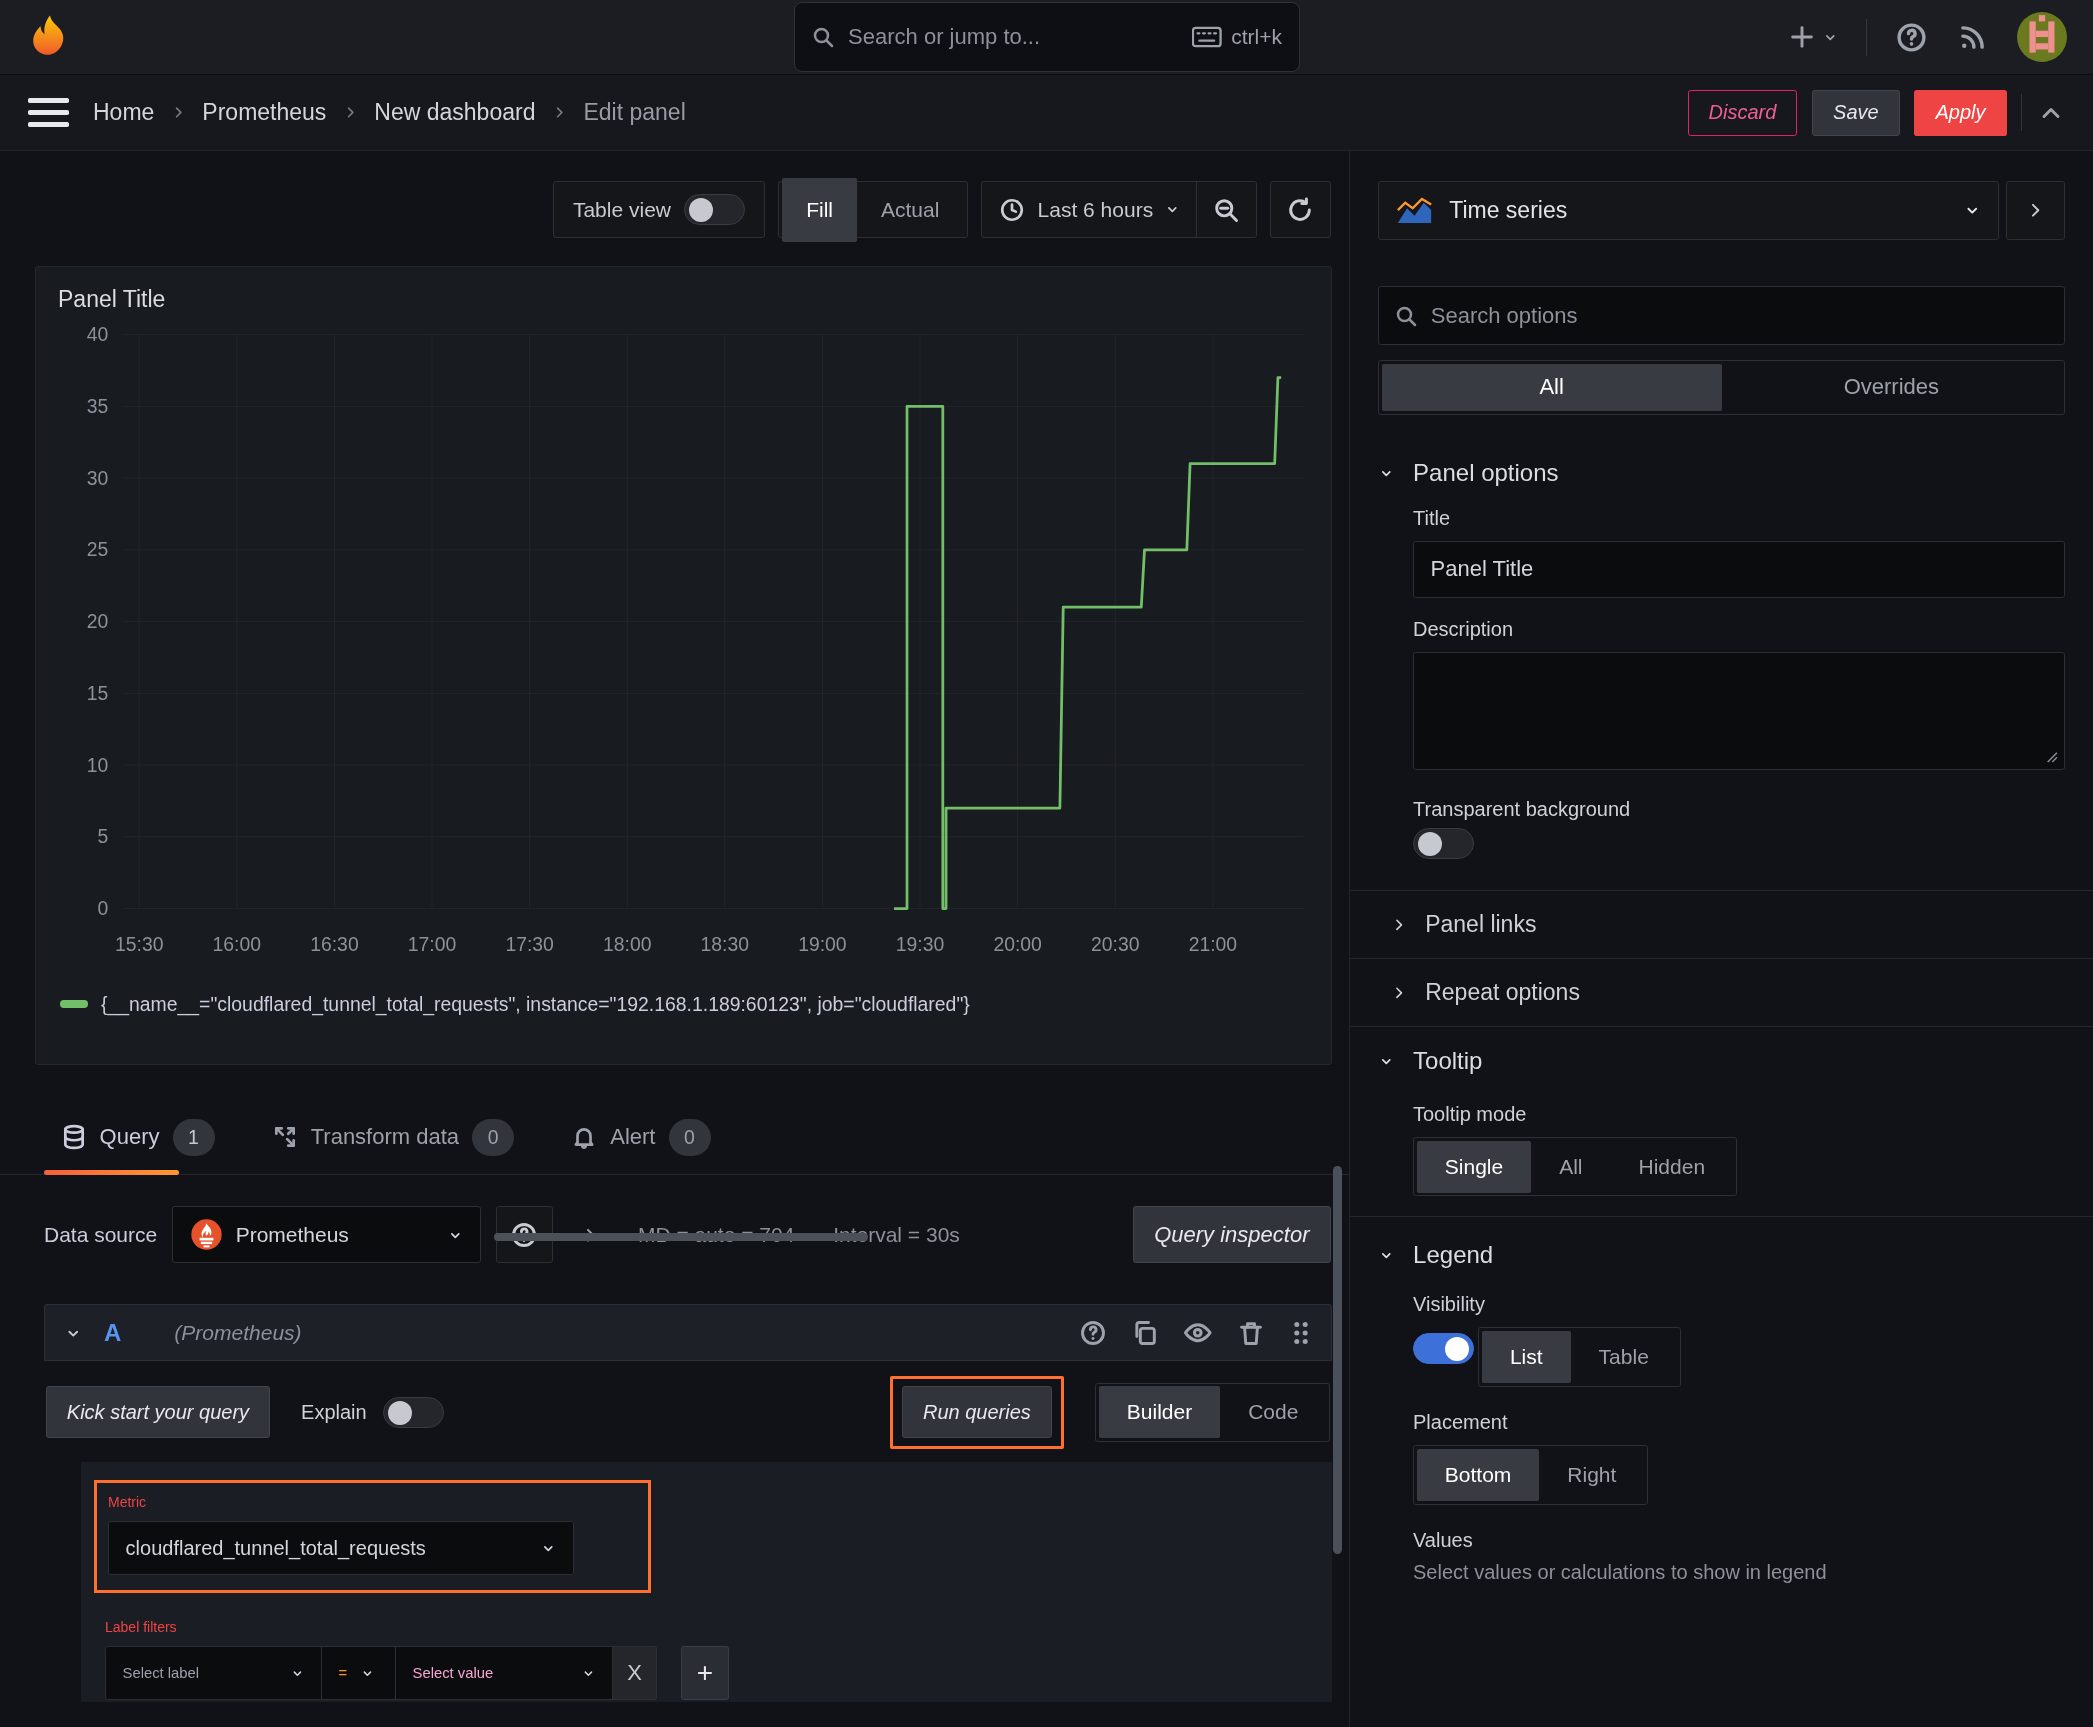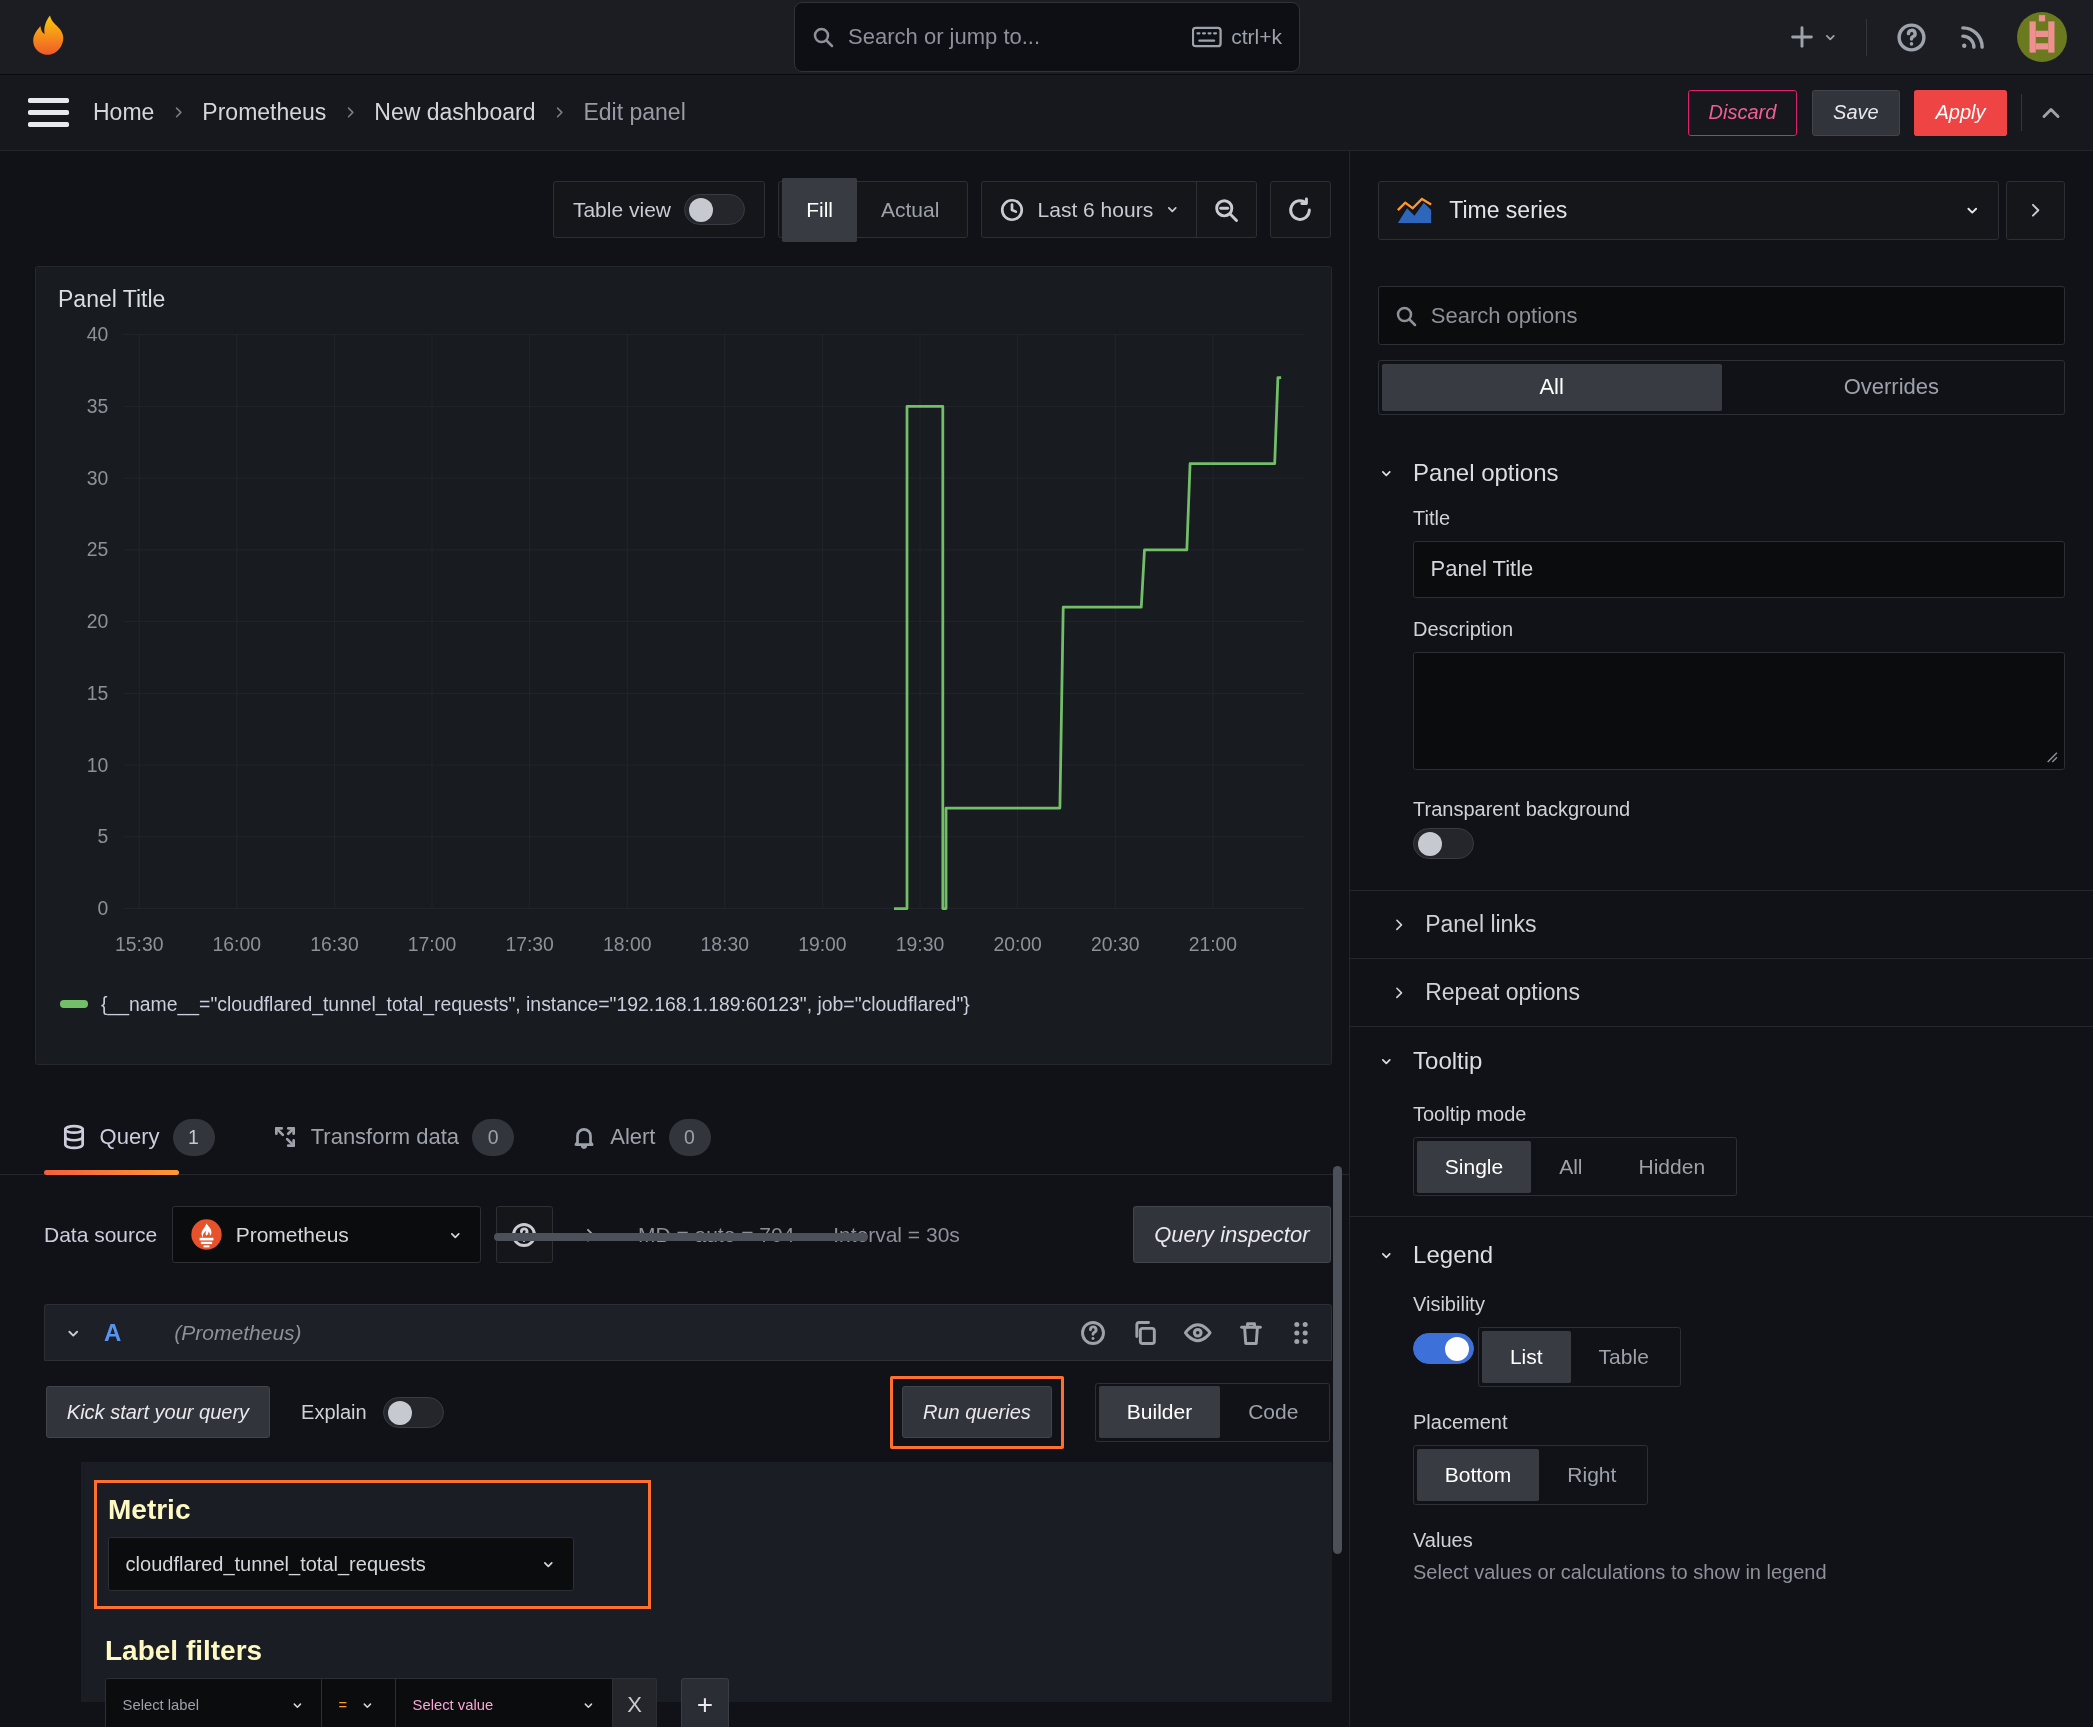--- a/index.html
+++ b/index.html
@@ -93,21 +93,21 @@
   
   .qcard { margin:41px 18.5px 0 44px; width:1288px; }
   .qhead { height:57px; background:#1d2026; border:0.9px solid #2c3035; border-radius:2.8px 2.8px 0 0;
     display:flex; align-items:center; padding:0 18.5px; gap:22px; }
   .refid { color:#5794f2; font-size:24px; font-weight:bold; }
   .refds { color:#8e909a; font-style:italic; font-size:21px; margin-left:31px; }
   .qicons { margin-left:auto; display:flex; align-items:center; gap:24px; color:#9da2ab; }
   .kickrow { display:flex; align-items:center; margin:14.8px 0 0 1.8px; gap:31px; }
   .hl { border:3.7px solid #ff6f2e; border-radius:1.8px; padding:7.4px 9.2px; }
   .mpanel { margin:13px 0 0 37px; background:#1a1d23; padding:18.5px 24px 37px 24px; height:240px; }
-  .field-label { font-size:28px; color:#fef9c3; margin-bottom:11px;font-weight:bold; }
+  .field-label { font-size:14px; color:#ef4444; margin-bottom:11px; }
   .hl-metric { display:inline-block; border:3.7px solid #ff6f2e; padding:11px 74px 14.8px 11px; margin-left:-11px; }
   .combo { display:flex; align-items:center; }
   .combo .select { height:54px; }
   .xbtn { width:44px; height:54px; background:#24262c; border:0.9px solid #2c3035; border-left:none;
     display:flex; align-items:center; justify-content:center; color:#c9cad2; font-size:22px; cursor:pointer; border-radius:0 2.8px 2.8px 0; }
   .plusbtn { width:48px; height:54px; background:#2a2d34; border:0.9px solid #3a3d44; border-radius:2.8px;
     display:flex; align-items:center; justify-content:center; color:#e8e8ed; font-size:28px; margin-left:24px; cursor:pointer; }
 
   
   .vizrow { margin-top:30px; display:flex; gap:7.4px; }

